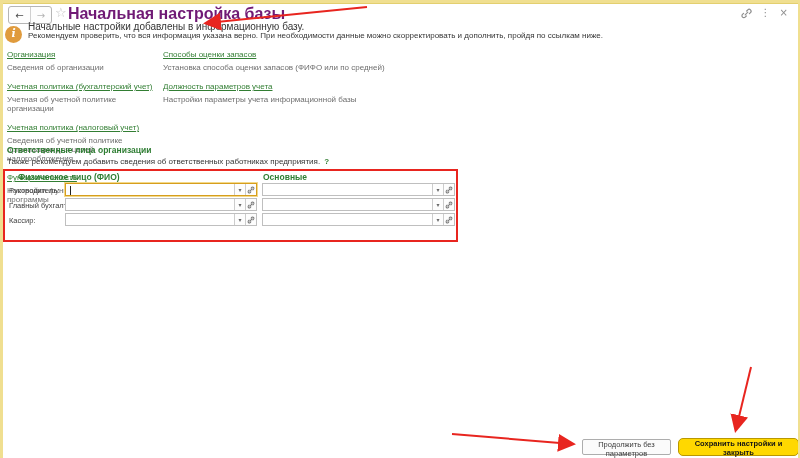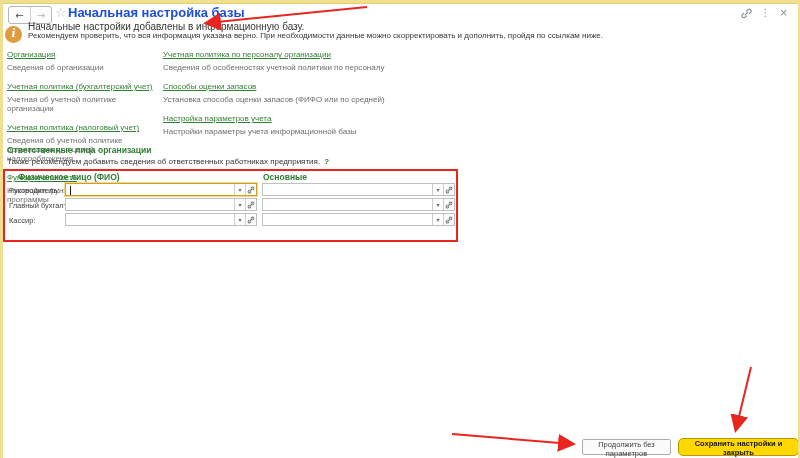--- a/index.html
+++ b/index.html
@@ -14,21 +14,21 @@
   .frame{position:absolute;background:var(--frame-yellow);z-index:5;}
   .frame-top{left:0;top:0;width:800px;height:4px;border-bottom:1px solid #e3cf6f;}
   .frame-left{left:0;top:0;width:3px;height:458px;}
   .frame-right{right:0;top:0;width:2px;height:458px;}
 
   
   .nav-group{position:absolute;left:8px;top:6px;display:flex;border:1px solid #b5b5b5;border-radius:3px;background:#fdfdfd;overflow:hidden;}
   .nav-btn{width:21px;height:16px;border:none;background:transparent;font-family:"DejaVu Sans",sans-serif;font-size:10px;line-height:15px;cursor:pointer;color:#4a4a4a;padding:0;}
   .nav-btn.fwd{border-left:1px solid #d0d0d0;color:#b3b3b3;}
   .star{position:absolute;left:55px;top:5px;font-family:"DejaVu Sans",sans-serif;font-size:13px;color:#c2c2c2;cursor:pointer;}
-  .title{position:absolute;left:68px;top:5px;font-size:13px;font-weight:bold;color:#1d4ed8;}
+  .title{position:absolute;left:68px;top:5px;font-size:16px;font-weight:bold;color:#701a75;}
   .win-icons{position:absolute;right:12px;top:7px;display:flex;align-items:center;gap:9px;color:#8f8f8f;}
   .win-icons .wi{font-family:"DejaVu Sans",sans-serif;font-size:10px;line-height:12px;cursor:pointer;}
   .wi-close{font-size:11px;}
 
   
   .info-icon{position:absolute;left:5px;top:26px;width:17px;height:17px;border-radius:50%;background:var(--info-icon-orange);color:#fff;font-family:"DejaVu Serif",serif;font-style:italic;font-weight:bold;font-size:11px;text-align:center;line-height:16px;}
   .info-line1{position:absolute;left:28px;top:21px;font-size:10px;color:#353535;}
   .info-line2{position:absolute;left:28px;top:31px;font-size:8px;color:#353535;}
 
   
@@ -112,29 +112,25 @@
       <a class="link">Учетная политика (налоговый учет)</a>
       <div class="desc">Сведения об учетной политике организации для целей налогообложения</div>
     </div>
     <div class="link-item">
       <a class="link">Функциональность</a>
       <div class="desc">Настройки функциональности программы</div>
     </div>
   </div>
   <div class="links-col right">
     <div class="link-item">
-      <a class="link">Учетная политика по персоналу организации</a>
-      <div class="desc">Сведения об особенностях учетной политики по персоналу</div>
-    </div>
-    <div class="link-item">
       <a class="link">Способы оценки запасов</a>
       <div class="desc">Установка способа оценки запасов (ФИФО или по средней)</div>
     </div>
     <div class="link-item">
-      <a class="link">Настройка параметров учета</a>
+      <a class="link">Должность параметров учета</a>
       <div class="desc">Настройки параметры учета информационной базы</div>
     </div>
   </div>
 
   <div class="resp-heading">Ответственные лица организации</div>
   <div class="resp-note">
     <span>Также рекомендуем добавить сведения об ответственных работниках предприятия.</span>
     <a class="help">?</a>
   </div>
 

